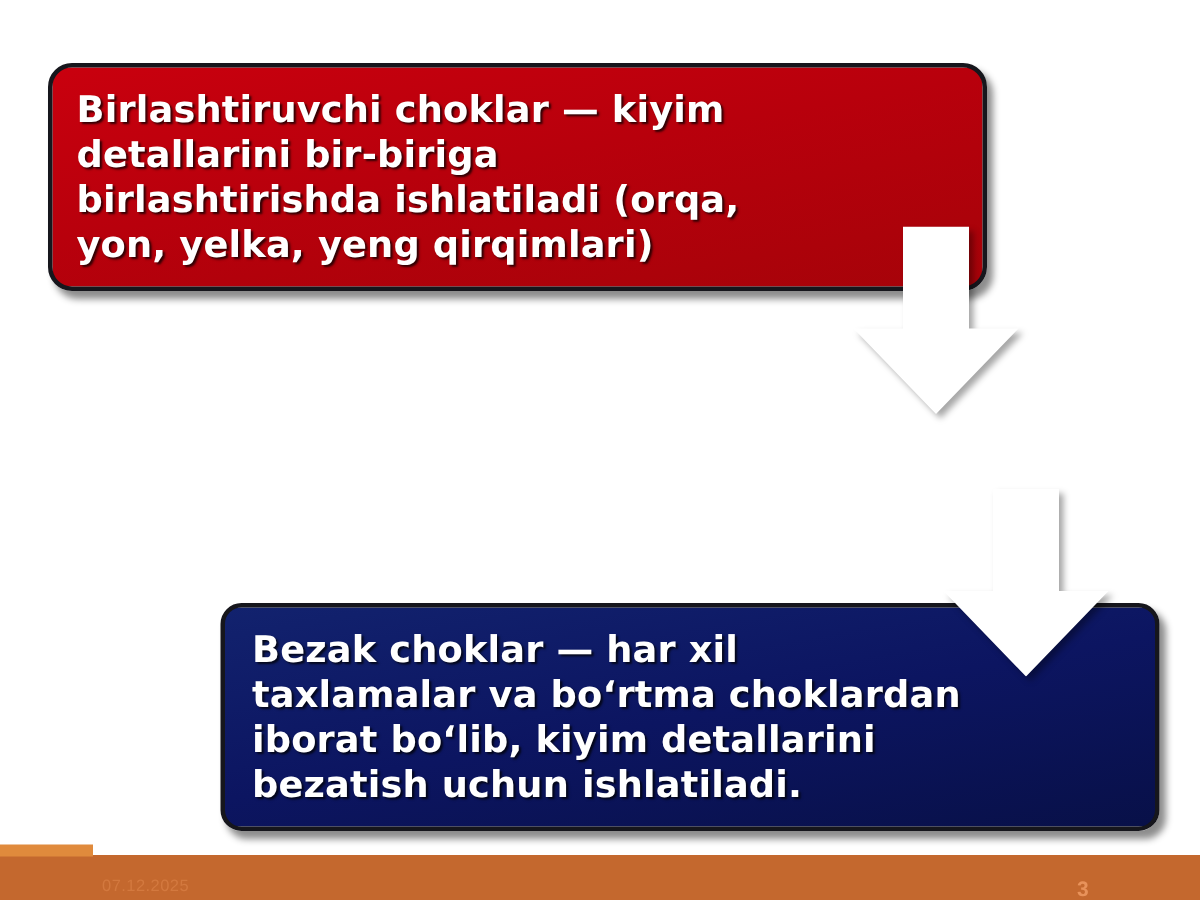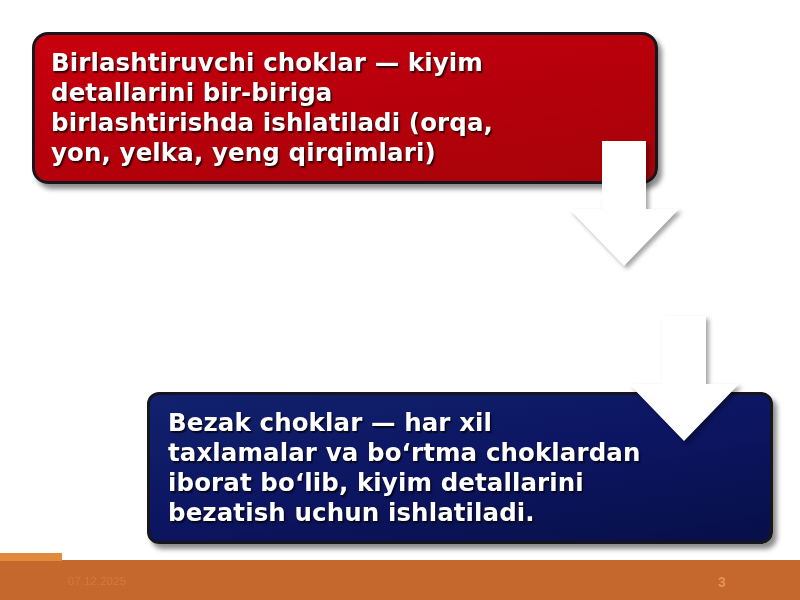--- a/index.html
+++ b/index.html
@@ -10,21 +10,21 @@
     width: 800px;
     height: 600px;
     background: #ffffff;
     font-family: "DejaVu Sans", sans-serif;
     overflow: hidden;
     position: relative;
   }
 
   #slide {
     position: absolute;
-    left: 0; top: 4px;
+    left: 0; top: 14px;
     width: 800px;
     height: 471px;
     background: #ffffff;
   }
 
   
   .flow-box {
     position: absolute;
     box-sizing: border-box;
     border-radius: 14px;
@@ -72,21 +72,20 @@
     line-height: 30px;
   }
 
   
   #box-3 {
     left: 147px;
     top: 388px;
     width: 626px;
     height: 152px;
     background: linear-gradient(170deg, #12226e 0%, #0c1561 50%, #081048 100%);
-    border-radius: 12px;
   }
   #box-3 .box-text {
     padding-left: 18px;
     font-size: 24.5px;
     line-height: 30px;
   }
 
   
   .down-arrow {
     position: absolute;

